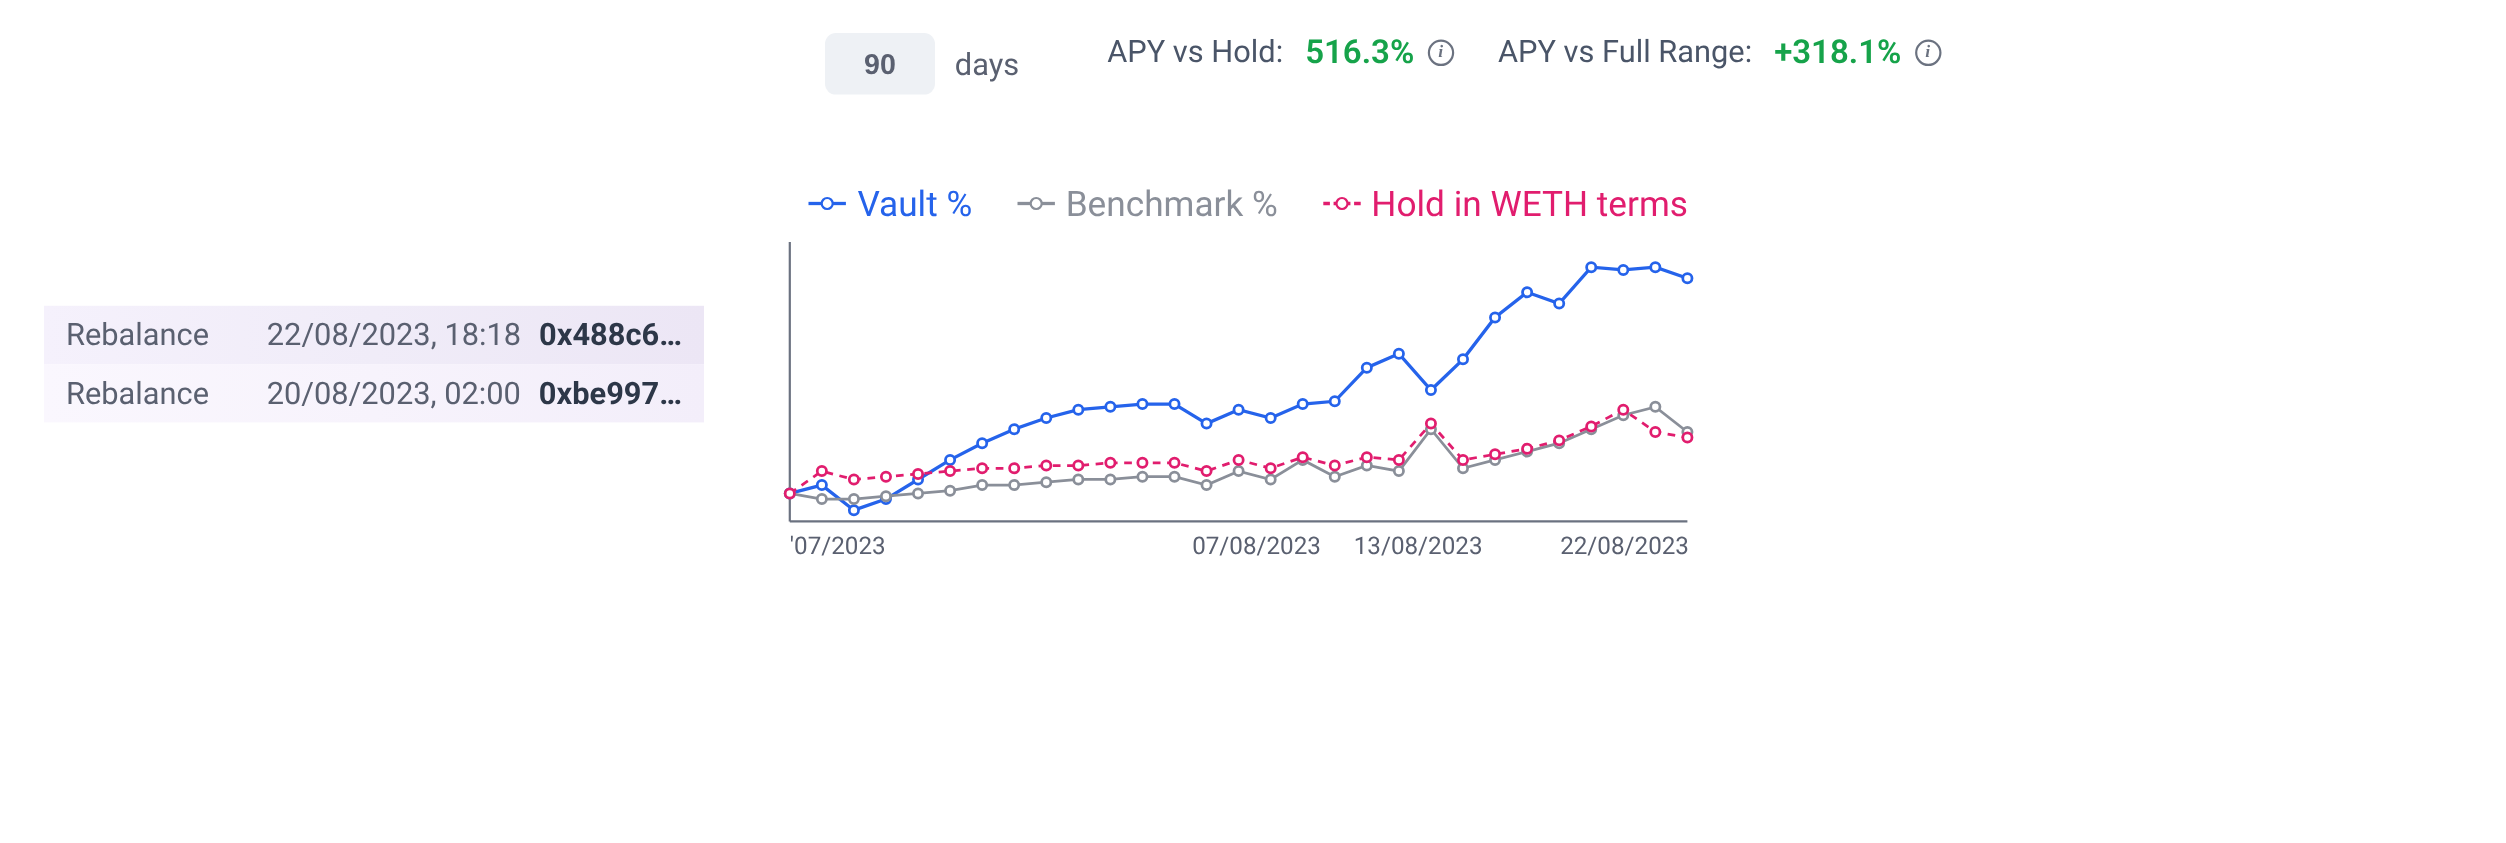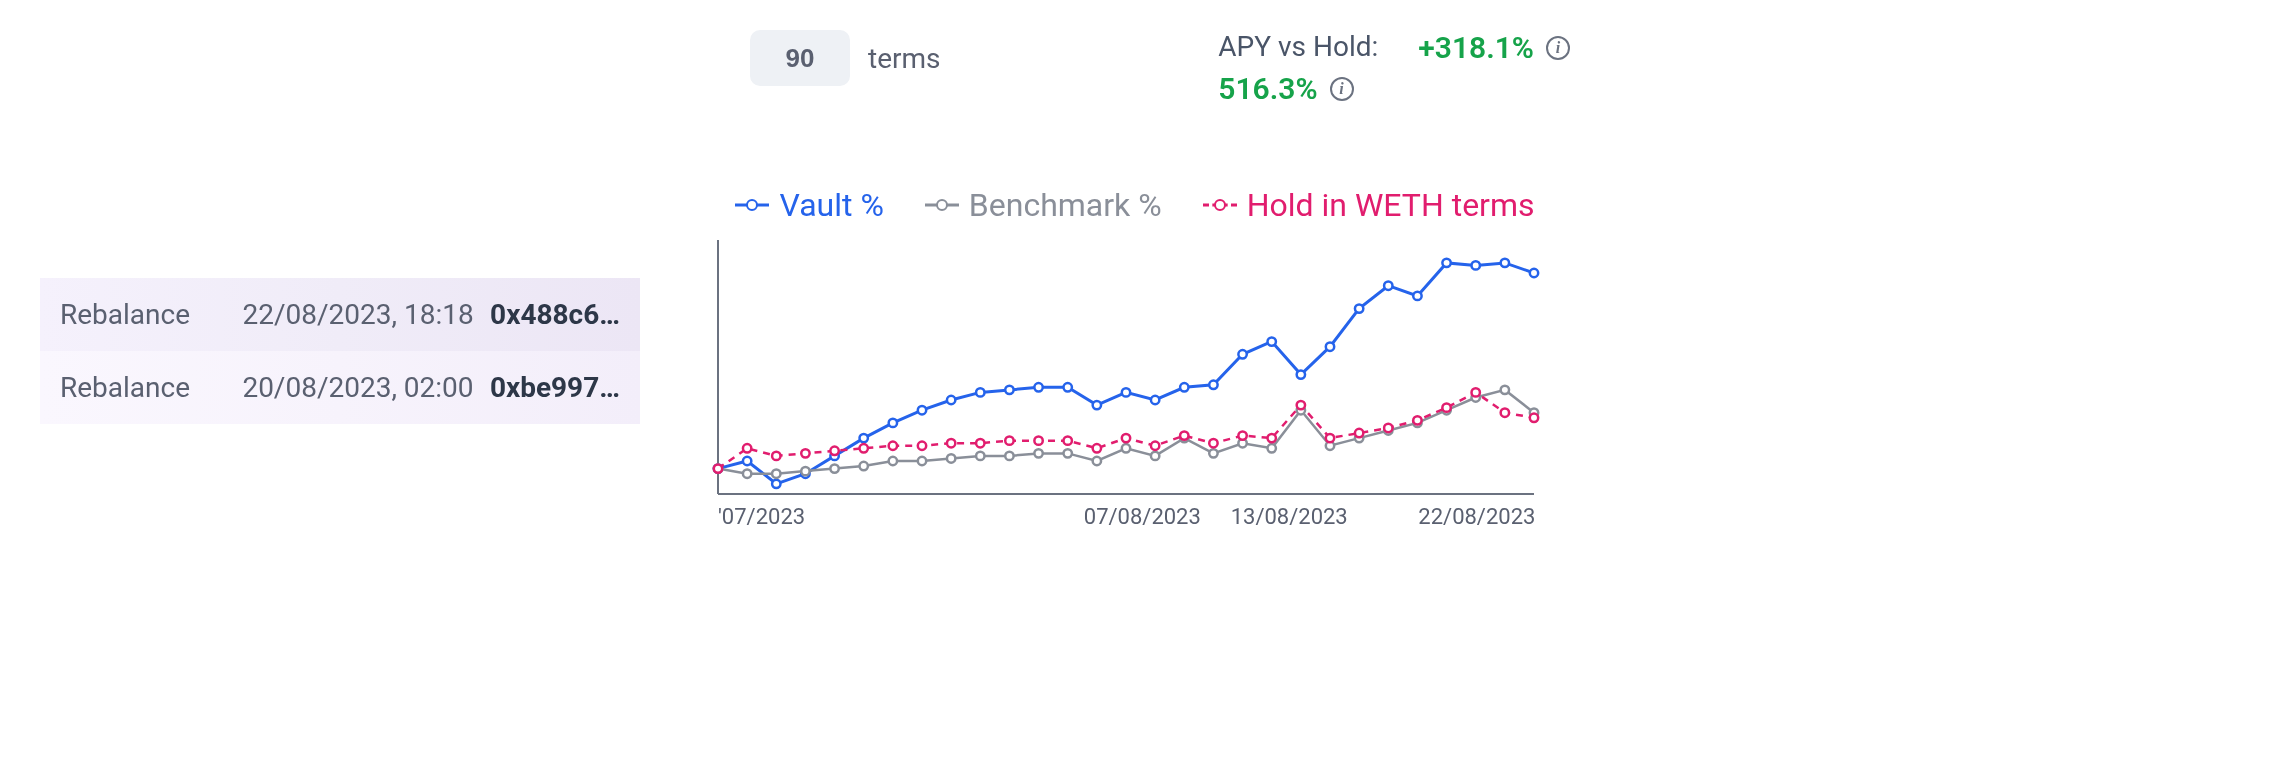--- a/index.html
+++ b/index.html
@@ -13,21 +13,21 @@
     }
     .left-panel {
       position: absolute;
       left: 40px;
       top: 278px;
       width: 600px;
     }
     .tx-row {
       display: flex;
       align-items: center;
-      padding: 20px 20px;
+      padding: 10px 20px;
       font-size: 28px;
       background: linear-gradient(90deg, #f5f1fc 0%, #f0ecf8 50%, #ece6f5 100%);
     }
     .tx-row:nth-child(2) {
       background: linear-gradient(90deg, #faf7fe 0%, #f7f3fc 50%, #f3eefa 100%);
     }
     .tx-type { width: 170px; color: #5a6070; }
     .tx-date { width: 270px; text-align: center; color: #5a6070; }
     .tx-hash { flex: 1; text-align: left; font-weight: 700; color: #2d3748; cursor: pointer; }
 
@@ -55,21 +55,21 @@
       background: #eef1f5;
       border: none;
       border-radius: 10px;
       text-align: center;
       font-size: 26px;
       color: #5a6070;
       font-weight: bold;
     }
     .days-label { font-size: 28px; color: #5a6070; }
 
-    .metric-group { display: flex; flex-direction: column; gap: 8px; }
+    .metric-group { display: flex; gap: 20px; }
     .metric-label { font-size: 28px; color: #4a5568; white-space: nowrap; }
     .metric-value-row { display: flex; align-items: center; gap: 12px; }
     .metric-value { font-size: 30px; font-weight: 600; color: #16a34a; }
     .info-icon {
       width: 24px; height: 24px; border: 2px solid #6b7280; border-radius: 50%;
       display: inline-flex; align-items: center; justify-content: center;
       font-size: 16px; font-weight: 700; color: #6b7280; cursor: pointer;
       font-family: Georgia, serif; font-style: italic;
     }
     .metrics-spacer { flex: 1; }
@@ -115,34 +115,35 @@
     <span class="tx-date">20/08/2023, 02:00</span>
     <span class="tx-hash">0xbe997…</span>
   </div>
 </div>
 
 <div class="right-panel">
 
   <div class="controls-row">
     <div class="days-group">
       <input class="days-input" type="text" value="90" style="">
-      <span class="days-label">terms</span>
+      <span class="days-label">days</span>
     </div>
 
     <div class="metrics-spacer"></div>
 
     <div class="metric-group">
       <span class="metric-label">APY vs Hold:</span>
       <div class="metric-value-row">
         <span class="metric-value">516.3%</span>
         <span class="info-icon">i</span>
       </div>
     </div>
 
     <div class="metric-group">
+      <span class="metric-label">APY vs Full Range:</span>
       <div class="metric-value-row">
         <span class="metric-value">+318.1%</span>
         <span class="info-icon">i</span>
       </div>
     </div>
   </div>
 
   <div class="legend-row">
     <span class="legend-item" style="color:#2563eb">
       <span class="legend-marker">

